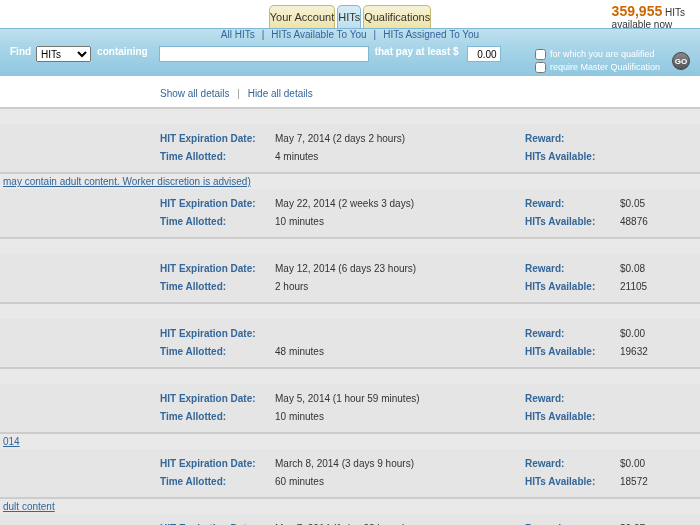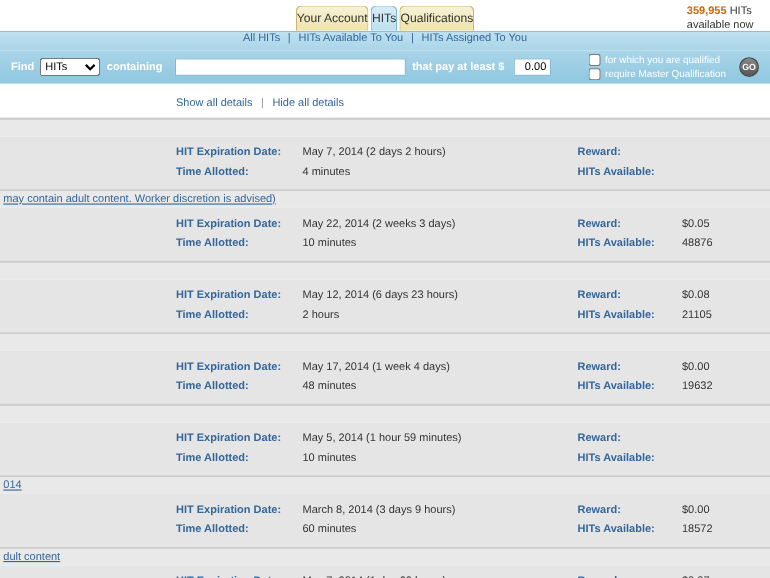--- a/index.html
+++ b/index.html
@@ -1,25 +1,25 @@
 <!DOCTYPE html>
 <html><head>
 <meta charset="utf-8">
 <style>
 *{margin:0;padding:0;box-sizing:border-box}
 body{font-family:Verdana,Arial,sans-serif;font-size:11px;color:#333;background:#fff;width:700px}
 .tabs{display:flex;justify-content:center;align-items:center;height:28px;background:#fff;position:relative;padding-top:5px}
 .tab{padding:5px 0;font-size:11px;background:linear-gradient(#f7f2d8,#eee3a8);border:1px solid #c9b96c;border-bottom:none;border-radius:5px 5px 0 0;margin:4px 1px;color:#333;cursor:pointer}
 .tab.active{background:linear-gradient(#d8ecf6,#bde0ef);border-color:#7fb8d4}
 .stats{position:absolute;right:15px;top:5px;font-size:10px;text-align:left;line-height:12px}
-.stats b{color:#cc6600;font-size:10px}
+.stats b{color:#cc6600;font-size:14px}
 .subnav{background:linear-gradient(#bfe0ef,#a9d5e8);height:18px;display:flex;justify-content:center;font-size:10px;color:#336699;border-top:1px solid #7fb8d4}
 .subnav a{color:#336699;text-decoration:none;margin:0 4px}
 .subnav span{color:#336699;margin:0 3px}
-.searchbar{background:linear-gradient(#a9d5e8,#8fc7e0);height:30px;display:flex;align-items:center;padding:0 10px;font-size:10px;color:#fff;position:relative}
+.searchbar{background:linear-gradient(#a9d5e8,#8fc7e0);height:30px;display:flex;padding:0 10px;font-size:10px;color:#fff;position:relative}
 .searchbar label{color:#fff;font-weight:bold;margin-right:5px}
 .searchbar select{font-size:10px;height:16px;width:55px;margin-right:6px}
 .searchbar input[type=text]{height:16px;font-size:10px;border:1px solid #7fb8d4;padding:0 3px}
 .searchbar .contain-input{width:210px;margin:0 6px}
 .searchbar .pay-input{width:34px;margin:0 3px;text-align:right}
 .checks{position:absolute;right:40px;top:0;font-size:9px;color:#fff;line-height:13px;padding-top:2px}
 .checks div{display:flex;align-items:center}
 .checks input{margin-right:4px;width:11px;height:11px}
 .go{position:absolute;right:10px;top:6px;width:18px;height:18px;border-radius:50%;background:linear-gradient(#888,#555);color:#fff;font-size:8px;font-weight:bold;display:flex;align-items:center;justify-content:center;border:1px solid #444;cursor:pointer}
 .toggle-links{text-align:left;padding:12px 0 8px 160px;font-size:10px}
@@ -181,21 +181,20 @@
         </div>
       </div>
     </div>
     <div class="hit-item">
       <div class="hit-title">&nbsp;</div>
       <div class="hit-details">
         <div class="col-left"></div>
         <div class="col-mid">
           <div class="row">
             <div class="label">HIT Expiration Date:</div>
-            <div class="val">May 17, 2014  (1 week 4 days)</div>
           </div>
           <div class="row">
             <div class="label">Time Allotted:</div>
             <div class="val">48 minutes</div>
           </div>
         </div>
         <div class="col-right">
           <div class="col-right-a">
             <div class="row">
               <div class="label2">Reward:</div>

